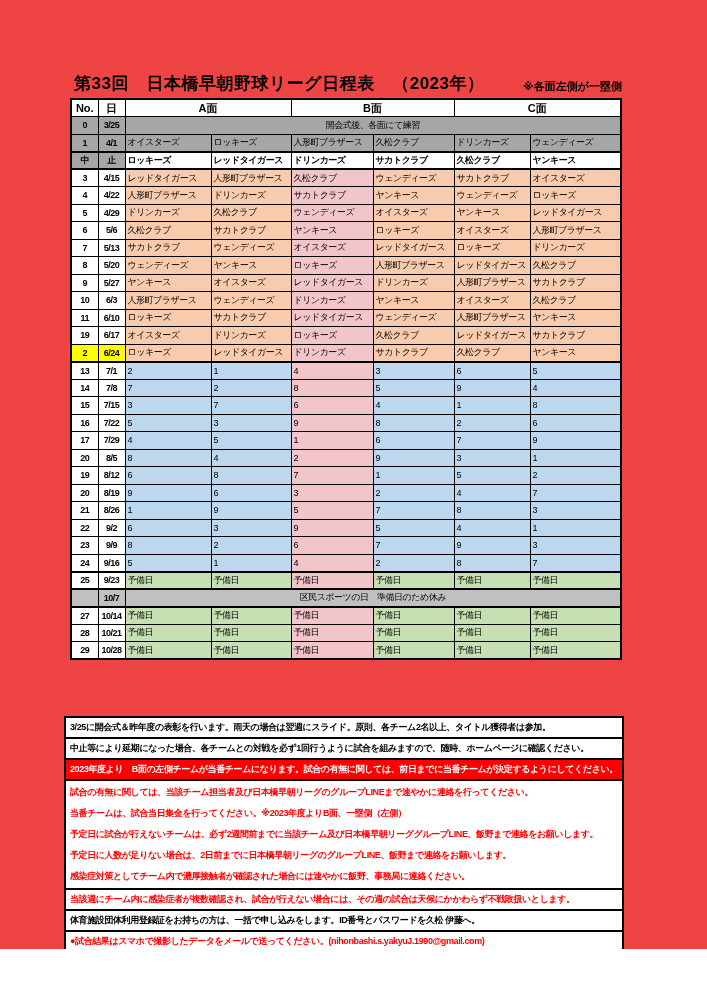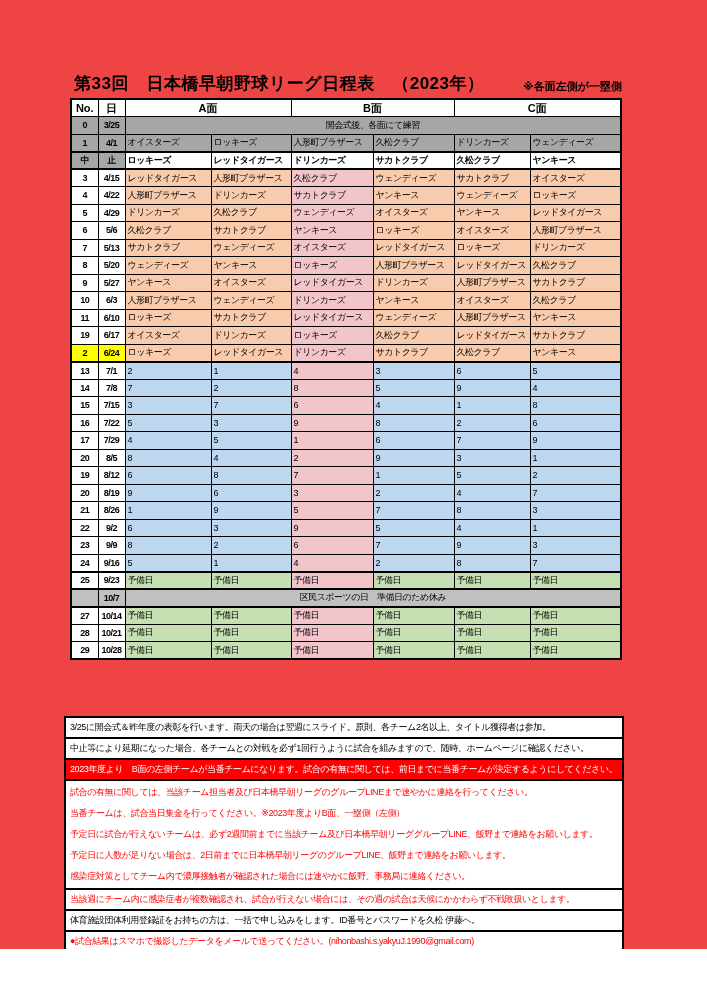--- a/index.html
+++ b/index.html
@@ -29,21 +29,21 @@
   .bg-orange{background:#f8cbad;}
   .bg-pink{background:#f2c5cb;}
   .bg-blue{background:#bdd7ee;}
   .bg-green{background:#c6e0b4;}
   .bg-yellow{background:#ffff00;}
   .bg-white{background:#ffffff;}
   
   .notes{position:absolute;left:64px;top:716px;width:556px;border:2px solid #000;}
   .note-box{border:2px solid #000;margin:-2px;margin-bottom:0;padding:1px 4px;background:#fff;}
   .note-box:last-child{margin-bottom:-2px;}
-  .note-line{font-size:9px;font-weight:normal;line-height:17px;white-space:nowrap;overflow:hidden;letter-spacing:-0.4px;}
+  .note-line{font-size:9px;font-weight:bold;line-height:17px;white-space:nowrap;overflow:hidden;letter-spacing:-0.4px;}
   .nb-black .note-line{color:#000;}
   .nb-red .note-line{color:#ff0000;}
   .nb-redband{background:#ff0000;}
   .nb-redband .note-line{color:#ffffff;}
   .nb-multi .note-line{line-height:21px;}
 </style>
 </head>
 <body>
 
 <div class="page">

